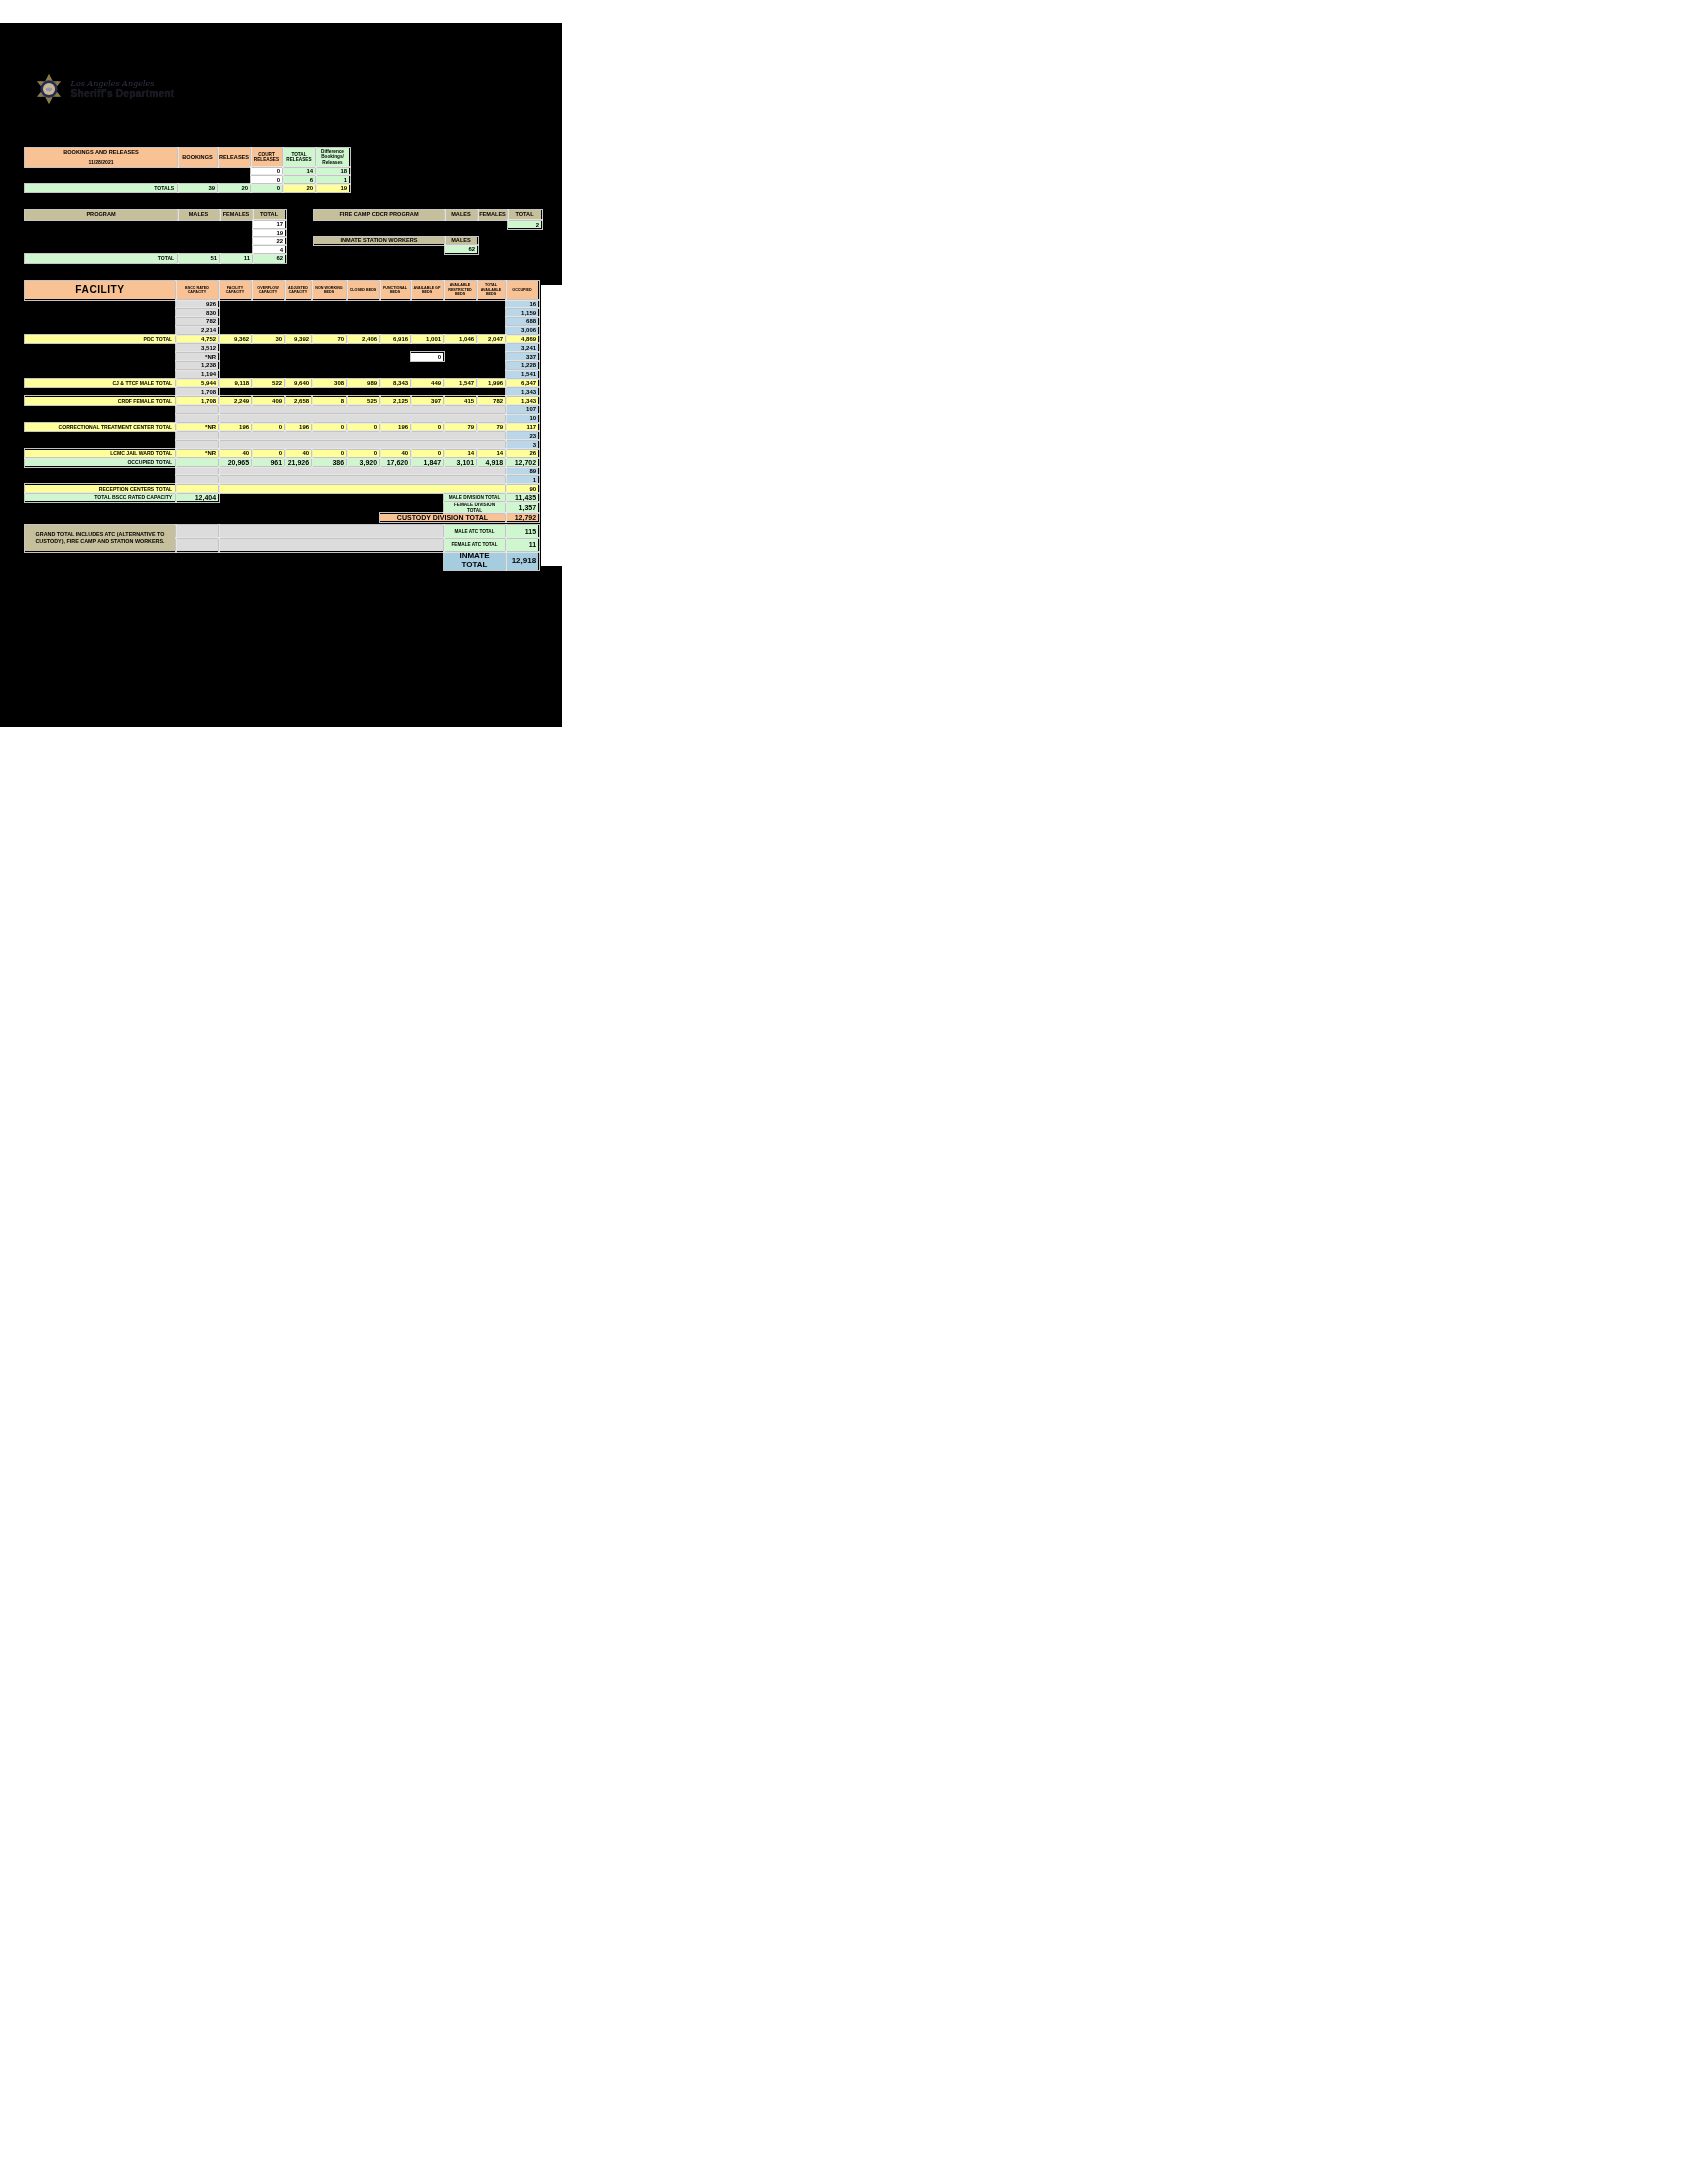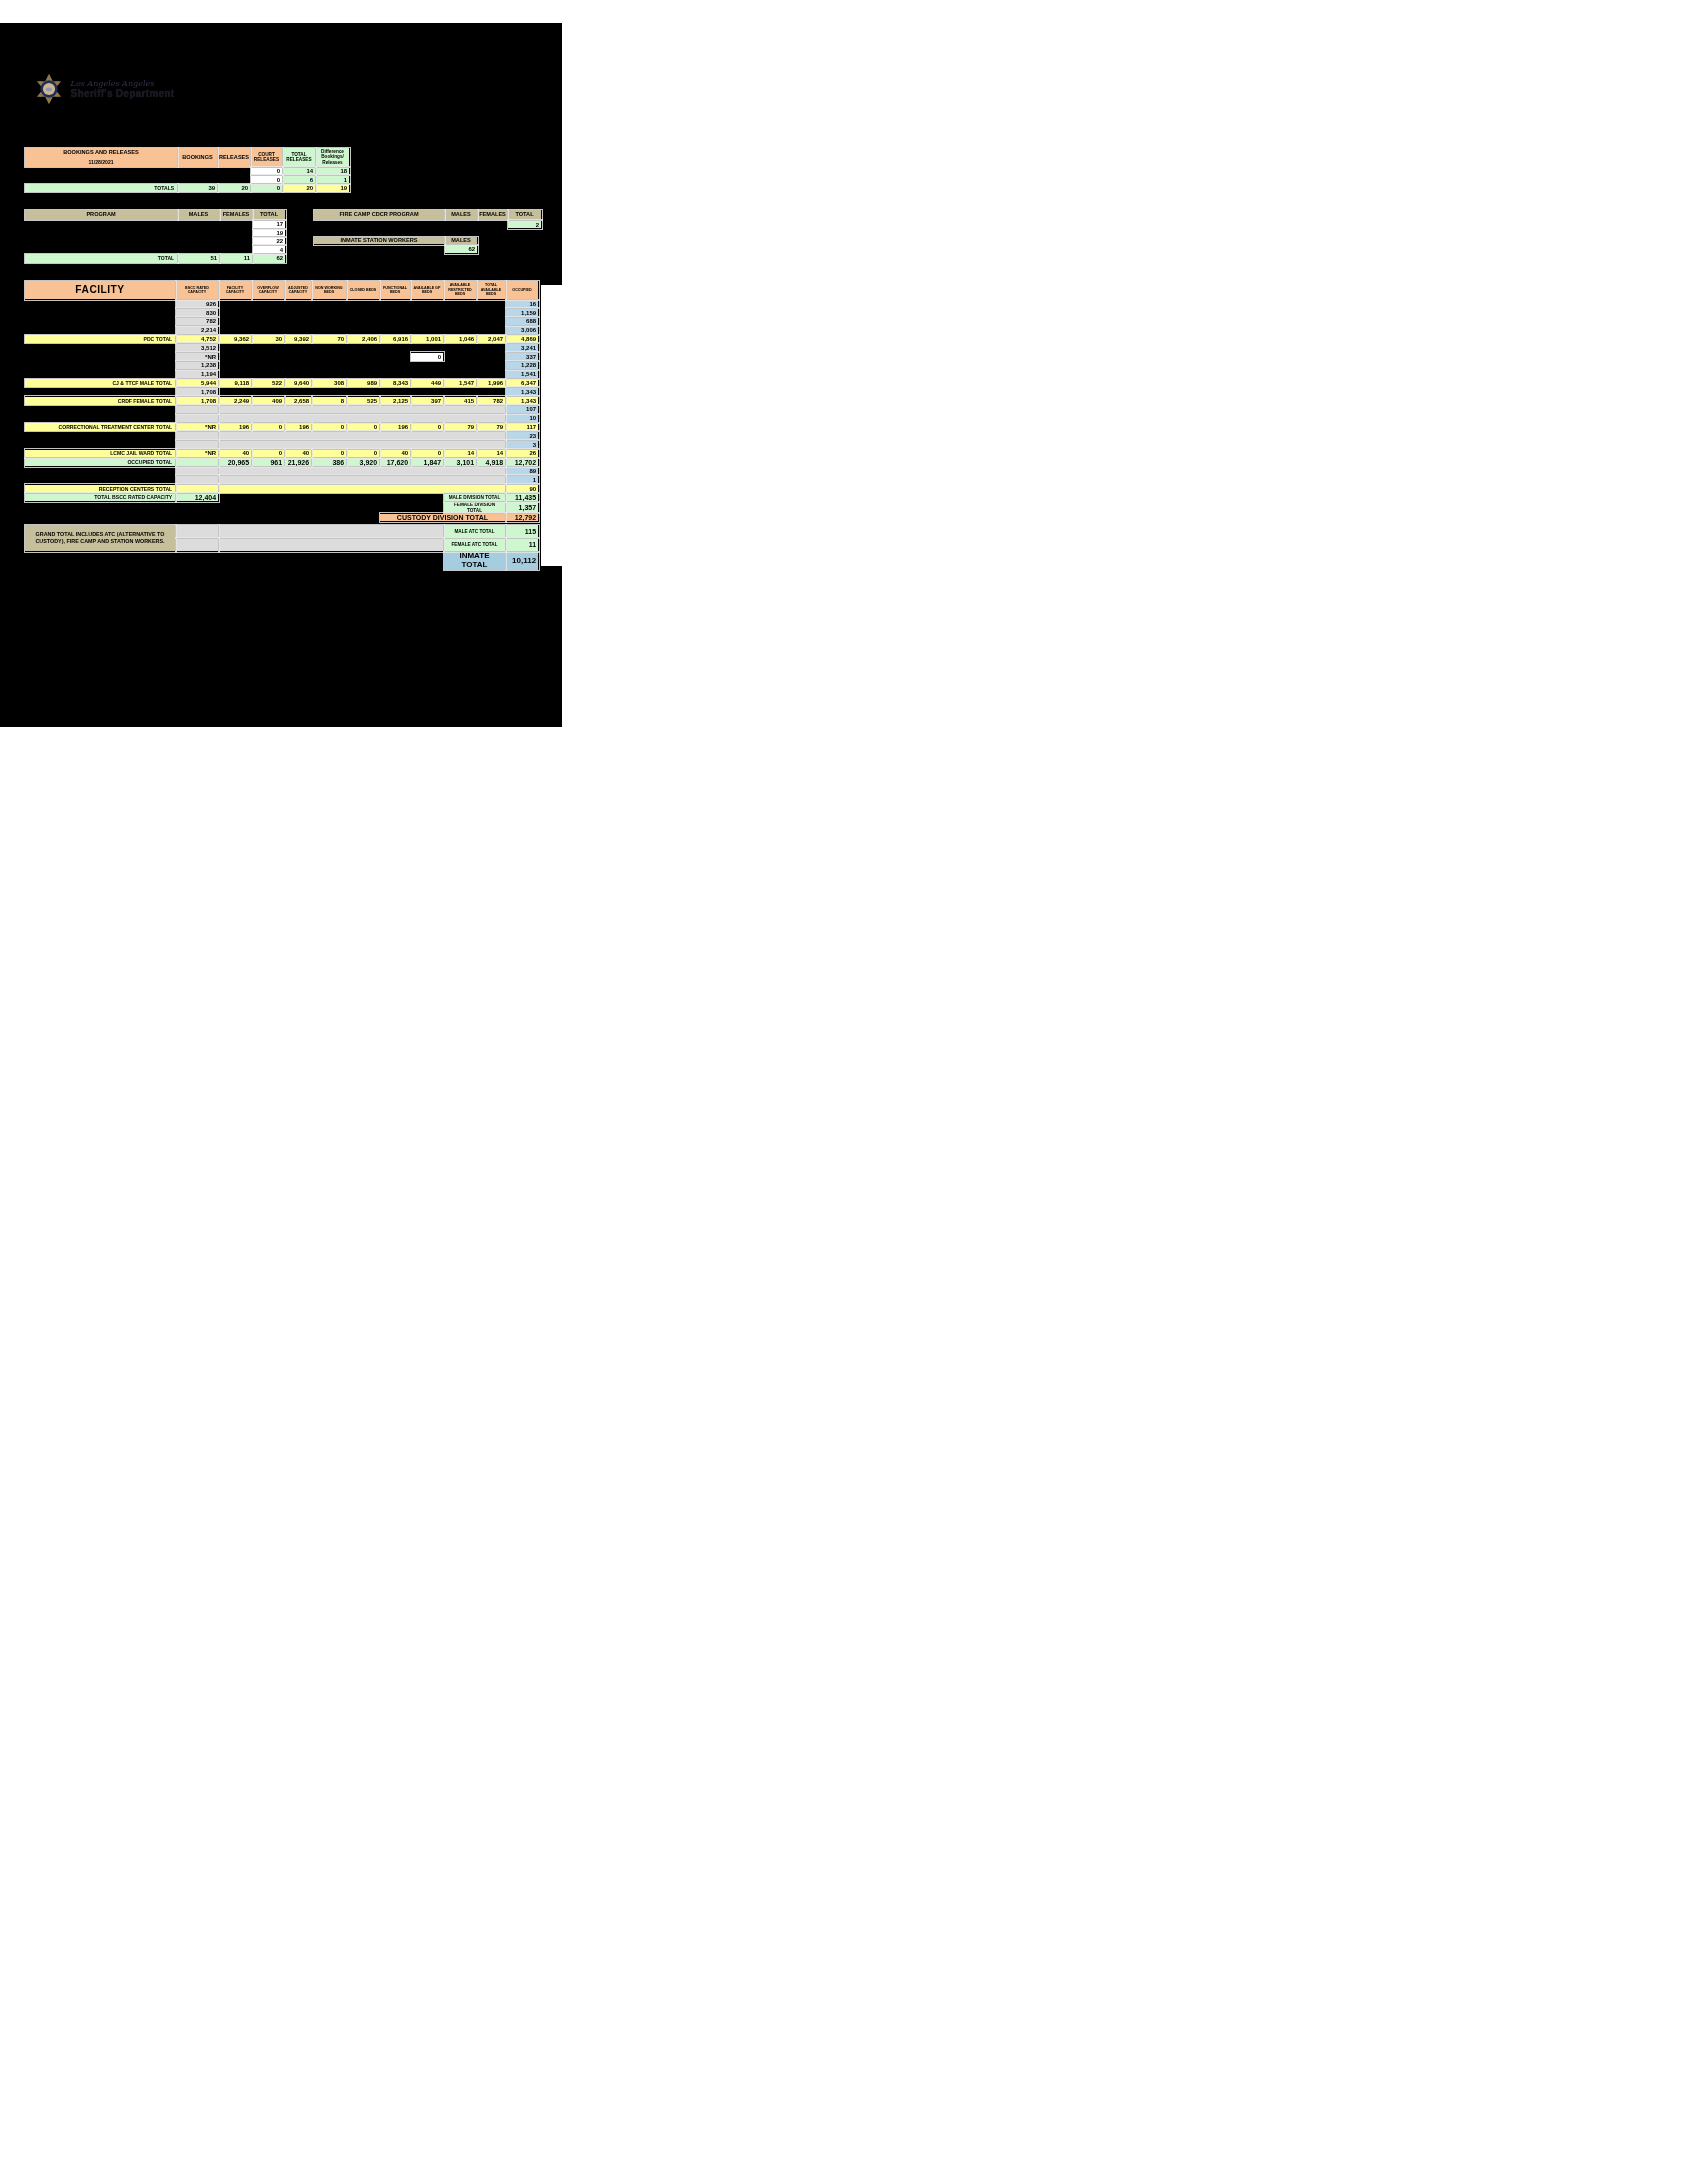--- a/index.html
+++ b/index.html
@@ -547,18 +547,18 @@
         <tr style="height: 13.5px;">
           <td class="filled c-grey rowlab"></td>
           <td colspan="7" class="filled c-grey num"></td>
           <td colspan="2" class="filled c-green lab">FEMALE ATC TOTAL</td>
           <td class="filled c-green num big">11</td>
         </tr>
         <tr style="height: 14.4px;">
           <td class="blank" colspan="2"></td>
           <td class="blank" colspan="7"></td>
           <td colspan="2" class="filled c-grand lab big">INMATE TOTAL</td>
-          <td class="filled c-grand num big">10,112</td>
+          <td class="filled c-grand num big">12,918</td>
         </tr>
       </tbody>
   </table>
 </div>
 
 
 </body></html>

